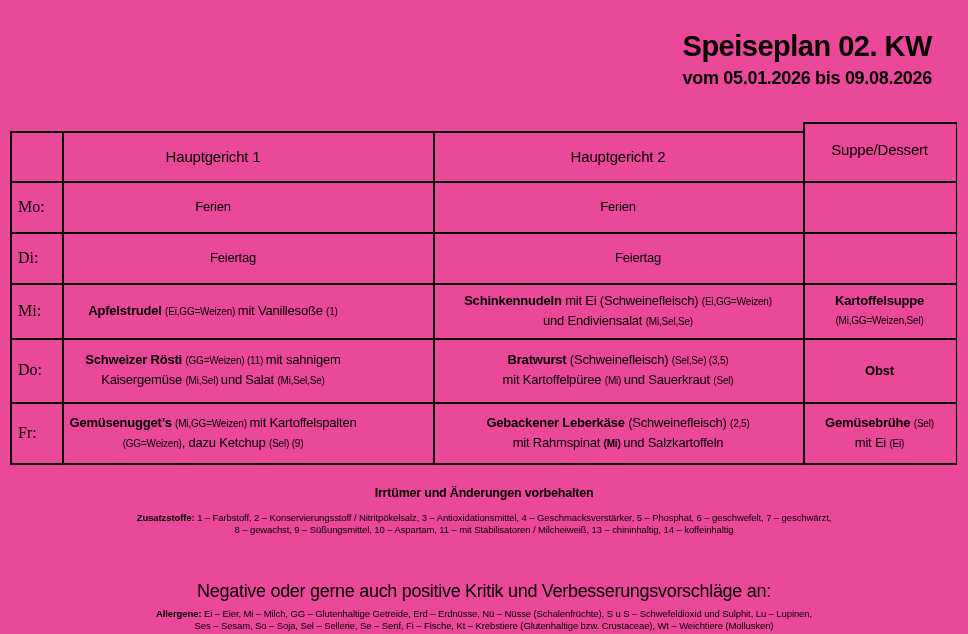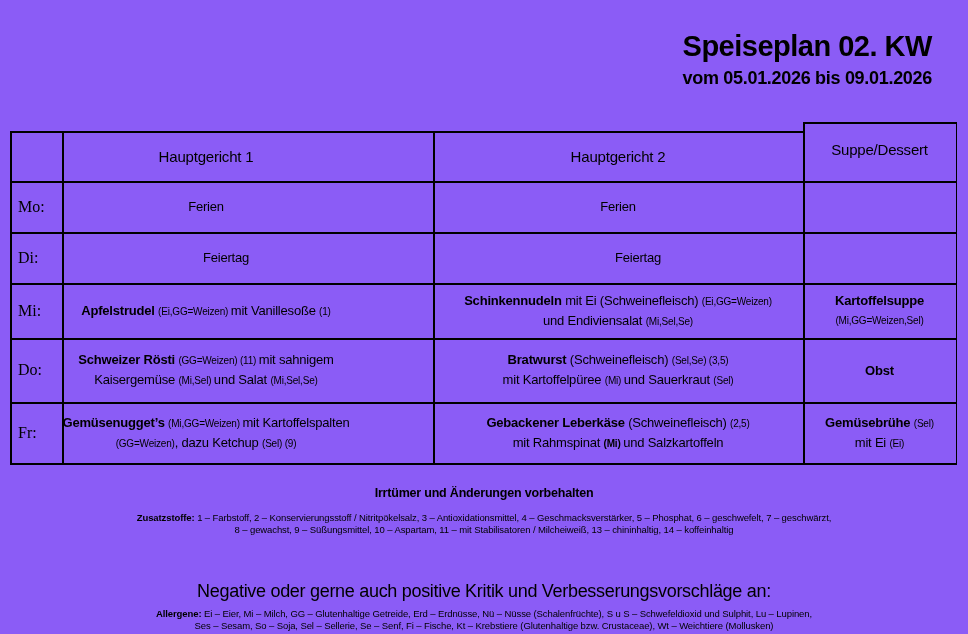--- a/index.html
+++ b/index.html
@@ -1,20 +1,20 @@
 <!DOCTYPE html>
 <html><head>
 <meta charset="utf-8">
 <style>
   html, body { margin: 0; padding: 0; background: #ffffff; }
   .page {
     position: relative;
     width: 968px;
     height: 634px;
-    background: #8b5cf6;
+    background: #ec4899;
     color: #000000;
     font-family: "Liberation Sans", sans-serif;
     overflow: hidden;
   }
 
   
   .title-block { position: absolute; top: 30px; right: 36px; text-align: center; }
   .title { font-size: 29px; font-weight: bold; letter-spacing: -0.5px; }
   .subtitle { font-size: 18px; font-weight: bold; margin-top: 5px; letter-spacing: -0.3px; }
 
@@ -26,21 +26,21 @@
   
   .cell {
     position: absolute;
     display: flex;
     flex-direction: column;
     align-items: center;
     justify-content: center;
     box-sizing: border-box;
   }
   .c-day  { left: 10px;  width: 52px; font-family: Liberation Serif, serif; }
-  .c-h1   { left: 48px;  width: 316px; }
+  .c-h1   { left: 55px;  width: 316px; }
   .c-h2   { left: 433px; width: 370px; }
   .c-soup { left: 803px; width: 153px; }
 
   .r-head      { top: 131px; height: 50px; }
   .r-head-soup { top: 122px; height: 55px; }
   .r-0 { top: 181px; height: 51px; }
   .r-1 { top: 232px; height: 51px; padding-left: 40px; }
   .r-2 { top: 283px; height: 55px; }
   .r-3 { top: 338px; height: 64px; }
   .r-4 { top: 402px; height: 62px; }
@@ -77,21 +77,21 @@
   }
   .feedback-email a { color: #000000; text-decoration: underline; cursor: pointer; }
 </style>
 </head>
 <body>
 
 <div class="page">
 
   <div class="title-block">
     <div class="title">Speiseplan 02. KW</div>
-    <div class="subtitle">vom 05.01.2026 bis 09.01.2026</div>
+    <div class="subtitle">vom 05.01.2026 bis 09.08.2026</div>
   </div>
 
   <div>
     <div class="line hline" style="left:10px; top:131px; width:794px;"></div>
     <div class="line hline" style="left:803px; top:122px; width:154px;"></div>
     <div class="line hline" style="left:10px; top:181px; width:947px;"></div>
     <div class="line hline" style="left:10px; top:232px; width:947px;"></div>
     <div class="line hline" style="left:10px; top:283px; width:947px;"></div>
     <div class="line hline" style="left:10px; top:338px; width:947px;"></div>
     <div class="line hline" style="left:10px; top:402px; width:947px;"></div>

